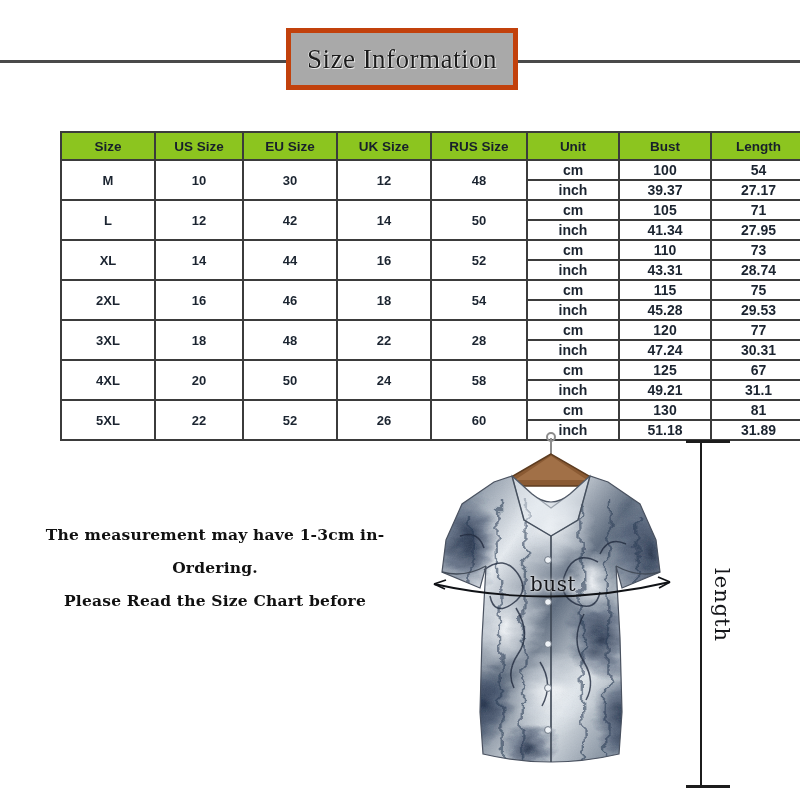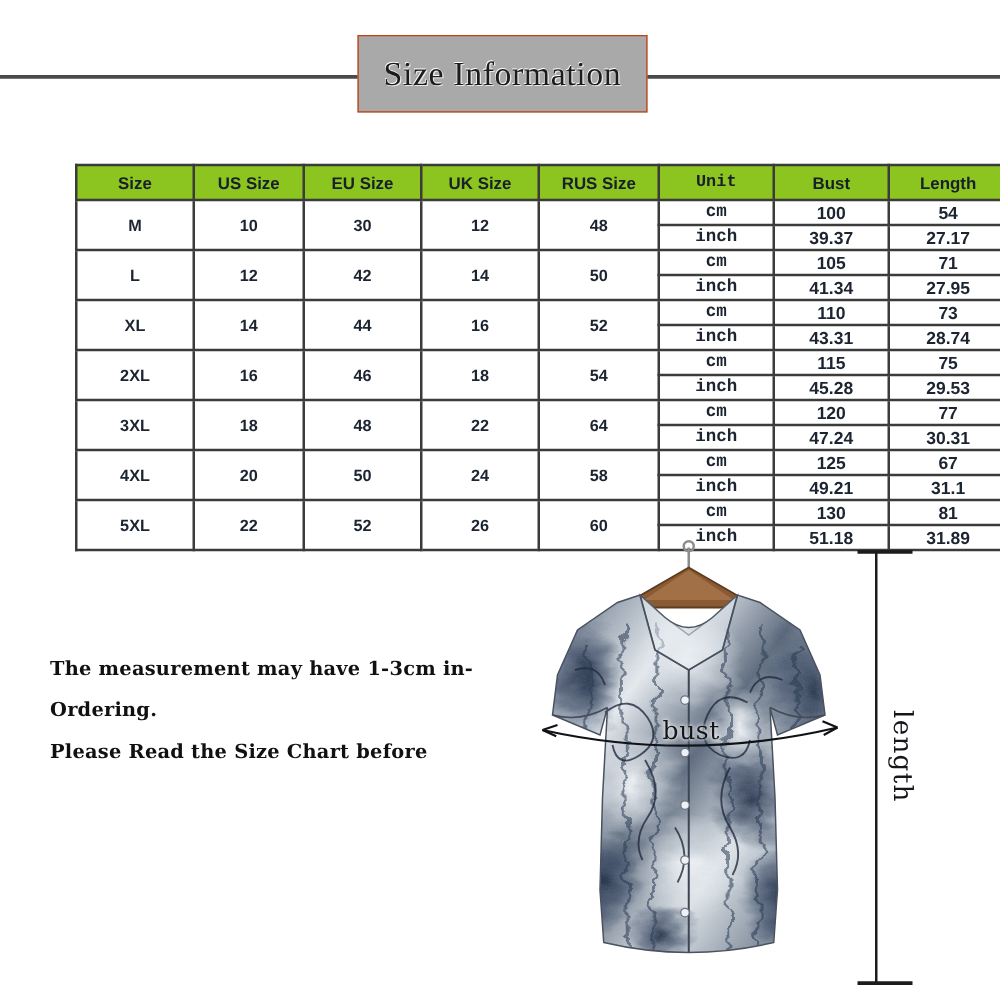--- a/index.html
+++ b/index.html
@@ -32,21 +32,21 @@
     height: 3px;
     background: #4a4a4a;
   }
   .title-box {
     position: absolute;
     left: 286px;
     top: 0;
     width: 232px;
     height: 62px;
     background: #a9a9a9;
-    border: 1px solid #c2410c;
+    border: 5px solid #c2410c;
     box-sizing: border-box;
     display: flex;
     align-items: center;
     justify-content: center;
   }
   .title-text {
     font-family: "Liberation Serif", "DejaVu Serif", serif;
     font-size: 27px;
     color: #1c1c1c;
     letter-spacing: 0.5px;
@@ -94,34 +94,35 @@
   col.c-bust    { width: 92px; }
   col.c-length  { width: 95px; }
 
   td.span-cell { height: 36px; }
   td.sub-cell  { height: 18px; font-size: 14px; border-top-width: 1px; border-bottom-width: 1px; }
   tr.sub-top td.sub-cell { border-top-width: 2px; }
   tr.sub-bot td.sub-cell { border-bottom-width: 2px; text-align: center; }
 
   
   td.gutter-left, th.gutter-left { border-right: 2px solid #3b3b3b; }
-  td.gutter-right, th.gutter-right { border-left: 2px solid #3b3b3b; font-family: Liberation Mono, monospace; }
+  td.gutter-right, th.gutter-right { border-left: 2px solid #3b3b3b; }
 
   
   .disclaimer {
     position: absolute;
     left: 40px;
     top: 518px;
     width: 350px;
     font-family: "DejaVu Serif", "Liberation Serif", serif;
     font-size: 15.5px;
     font-weight: bold;
     line-height: 33px;
     color: #111111;
     letter-spacing: 0.2px;
+    text-align: center;
   }
   .disclaimer p { margin: 0; }
 
   
   .photo {
     position: absolute;
     left: 420px;
     top: 432px;
     width: 262px;
     height: 356px;
@@ -278,21 +279,21 @@
         <td class="sub-cell gutter-right">inch</td>
         <td class="sub-cell">45.28</td>
         <td class="sub-cell">29.53</td>
       </tr>
 
       <tr class="sub-top">
         <td class="span-cell" rowspan="2">3XL</td>
         <td class="span-cell" rowspan="2">18</td>
         <td class="span-cell" rowspan="2">48</td>
         <td class="span-cell" rowspan="2">22</td>
-        <td class="span-cell gutter-left" rowspan="2">64</td>
+        <td class="span-cell gutter-left" rowspan="2">28</td>
         <td class="sub-cell gutter-right">cm</td>
         <td class="sub-cell">120</td>
         <td class="sub-cell">77</td>
       </tr>
       <tr class="sub-bot">
         <td class="sub-cell gutter-right">inch</td>
         <td class="sub-cell">47.24</td>
         <td class="sub-cell">30.31</td>
       </tr>
 

